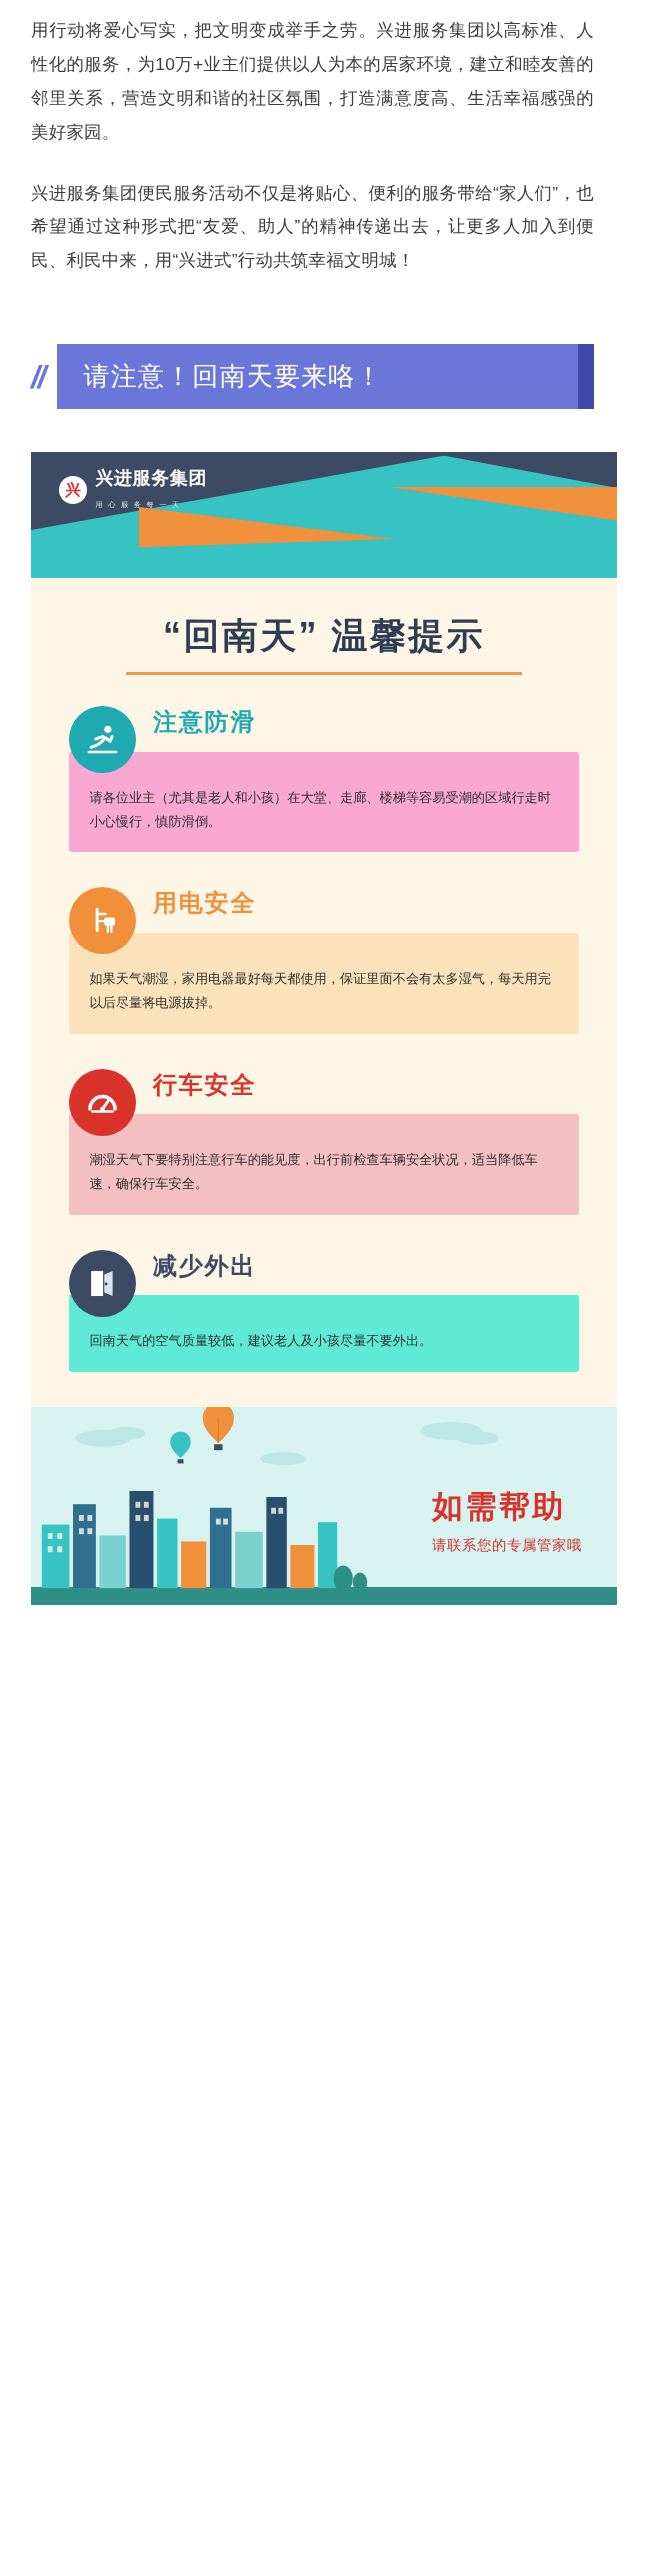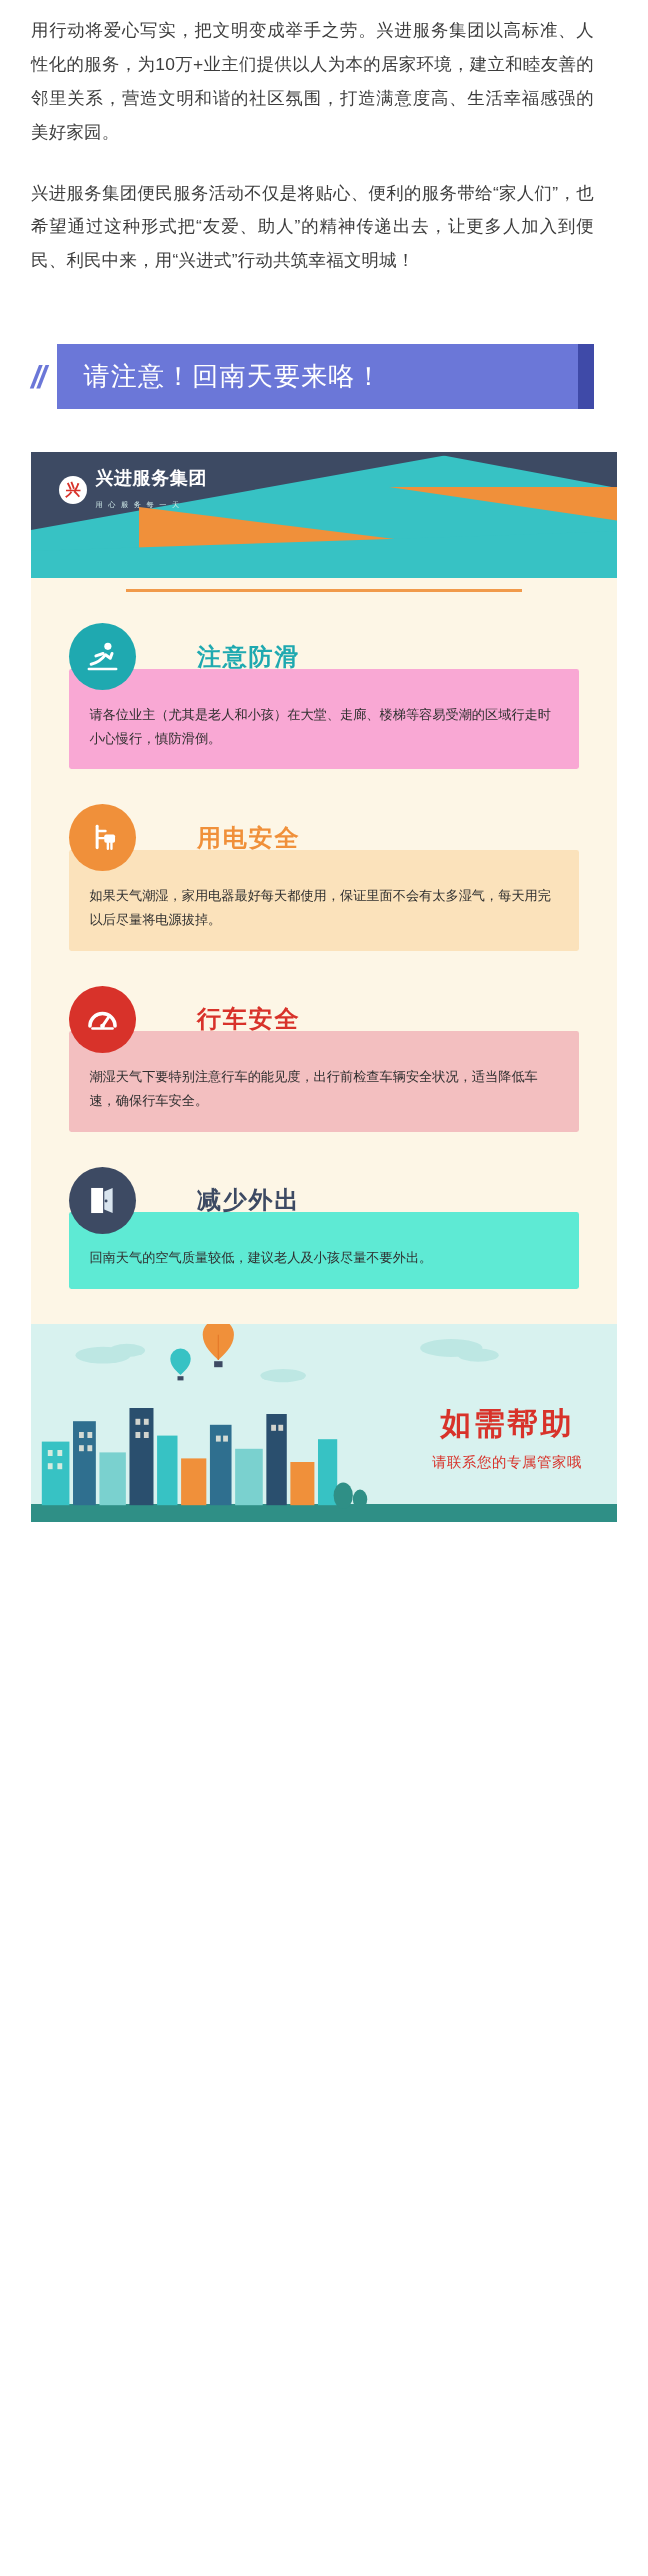--- a/index.html
+++ b/index.html
@@ -179,25 +179,23 @@
   }
   .poster-lead .l1 { }
   .poster-lead .l2 { text-indent: 2em; display: block; }
   .poster-lead .l4 { text-indent: 2em; display: block; margin-top: 3.6px; font-weight: bold; color: #2f3d54;}
 
   
   .tips { margin-top: 31px; padding: 0 38px; }
   .tip { position: relative; margin-bottom: 35px; }
   .tip-head {
     display: flex;
-    align-items: center;
     position: relative;
     z-index: 3;
     height: 67px;
-    gap: 44px;
   }
   .tip-icon {
     width: 67px; height: 67px;
     border-radius: 50%;
     display: flex; align-items: center; justify-content: center;
     flex: 0 0 67px;
   }
   .tip-icon svg { display: block; }
   .tip-title {
     margin-left: 17px;
@@ -234,21 +232,21 @@
   .poster-footer {
     position: relative;
     height: 198px;
     margin-top: 14.4px;
     background: #d8f2ef;
     overflow: hidden;
   }
   .footer-help {
     position: absolute;
     right: 35px; top: 79px;
-    text-align: center;
+    text-align: left;
     z-index: 6;
     margin-left: 48px;
   }
   .footer-help .big {
     font-size: 31px;
     font-weight: bold;
     color: #d8322a;
     letter-spacing: 2.4px;
   }
   .footer-help .small {
@@ -289,20 +287,21 @@
         <div class="logo-mark">
           <span class="inner">兴</span>
         </div>
         <div class="logo-text">
           <div class="main">兴进服务集团</div>
           <div class="sub">用 心 服 务 每 一 天</div>
         </div>
       </div>
     </div>
 
+    <div class="poster-title">“回南天” 温馨提示</div>
     <div class="title-underline"></div>
 
 
     <div class="tips">
 
       <div class="tip tip-1">
         <div class="tip-head">
           <div class="tip-icon">
             <svg width="37" height="37" viewBox="0 0 62 62" aria-hidden="true">
               <circle cx="40" cy="14" r="6" fill="#ffffff"></circle>

